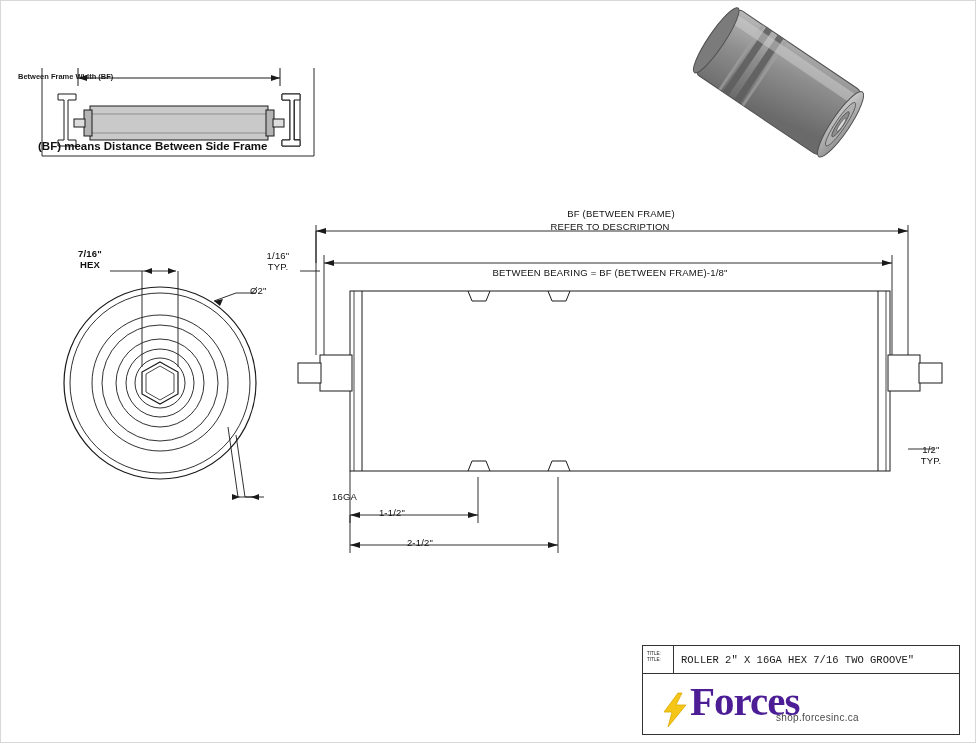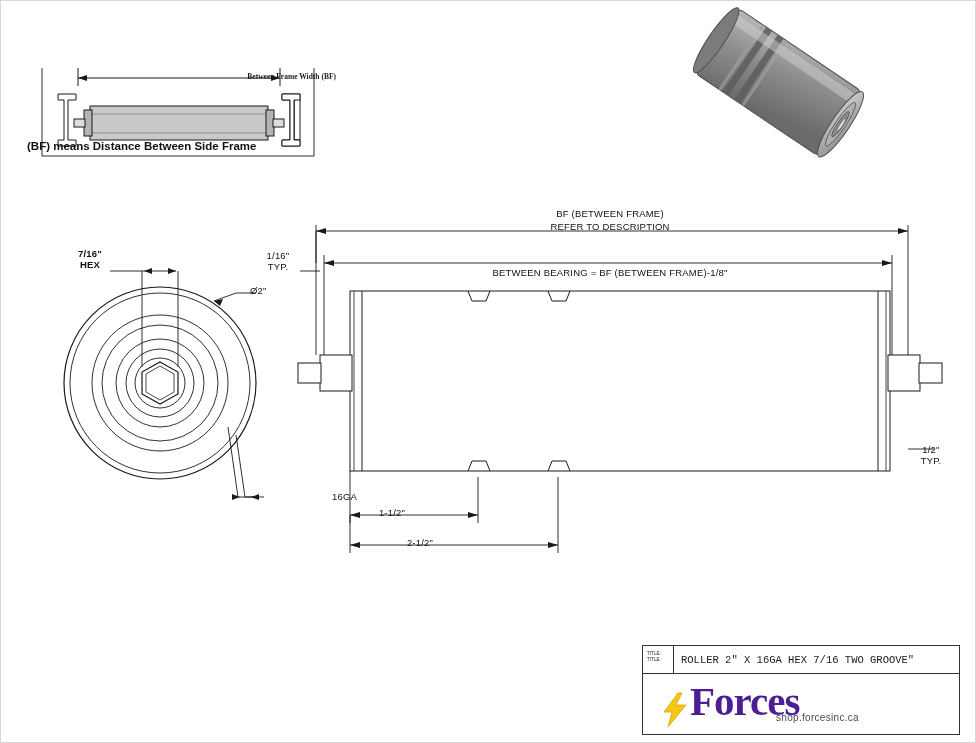--- a/index.html
+++ b/index.html
@@ -31,32 +31,31 @@
   .lbl.c { text-align: center; }
   .bold { font-weight: bold; }
   svg { position: absolute; left: 0; top: 0; overflow: visible; }
 
   
   #bf-panel {
     left: 18px; top: 28px; width: 318px; height: 136px;
   }
   #bf-caption {
     position: absolute;
-    left: 9px; top: 112px;
+    left: 20px; top: 112px;
     font-size: 11.5px;
     font-weight: bold;
     color: #111;
   }
   #bf-dimlabel {
     position: absolute;
     left: 0; top: 44px; width: 318px;
-    text-align: right;
+    text-align: left;
     font-size: 7.5px;
     font-weight: bold;
-    font-family: Liberation Serif, serif;
   }
 
   
   #titleblock {
     left: 642px; top: 645px; width: 318px; height: 90px;
     border: 1px solid #333;
     box-sizing: border-box;
     background: #fff;
   }
   #tb-row1 {
@@ -287,21 +286,21 @@
 
   <g stroke="#1a1a1a" stroke-width="0.9" fill="none">
     <line x1="70" y1="340" x2="278" y2="340"></line>
     <line x1="70" y1="310" x2="70" y2="348"></line>
     <line x1="278" y1="272" x2="278" y2="348"></line>
   </g>
   <polygon points="70,340 80,337 80,343" fill="#1a1a1a"></polygon>
   <polygon points="278,340 268,337 268,343" fill="#1a1a1a"></polygon>
 </svg>
 
-<div class="lbl c" style="left:455px; top:208px; width:310px;">BF (BETWEEN FRAME)</div>
+<div class="lbl c" style="left:466px; top:208px; width:310px;">BF (BETWEEN FRAME)</div>
 <div class="lbl c" style="left:455px; top:221px; width:310px;">REFER TO DESCRIPTION</div>
 <div class="lbl c" style="left:420px; top:267px; width:380px;">BETWEEN BEARING = BF (BETWEEN FRAME)-1/8"</div>
 <div class="lbl c" style="left:250px; top:250px; width:56px;"><span>1/16"
 TYP.</span></div>
 <div class="lbl c" style="left:905px; top:444px; width:52px;"><span>1/2"
 TYP.</span></div>
 <div class="lbl c" style="left:362px; top:507px; width:60px;">1-1/2"</div>
 <div class="lbl c" style="left:390px; top:537px; width:60px;">2-1/2"</div>
 
 <div id="titleblock" class="abs">

